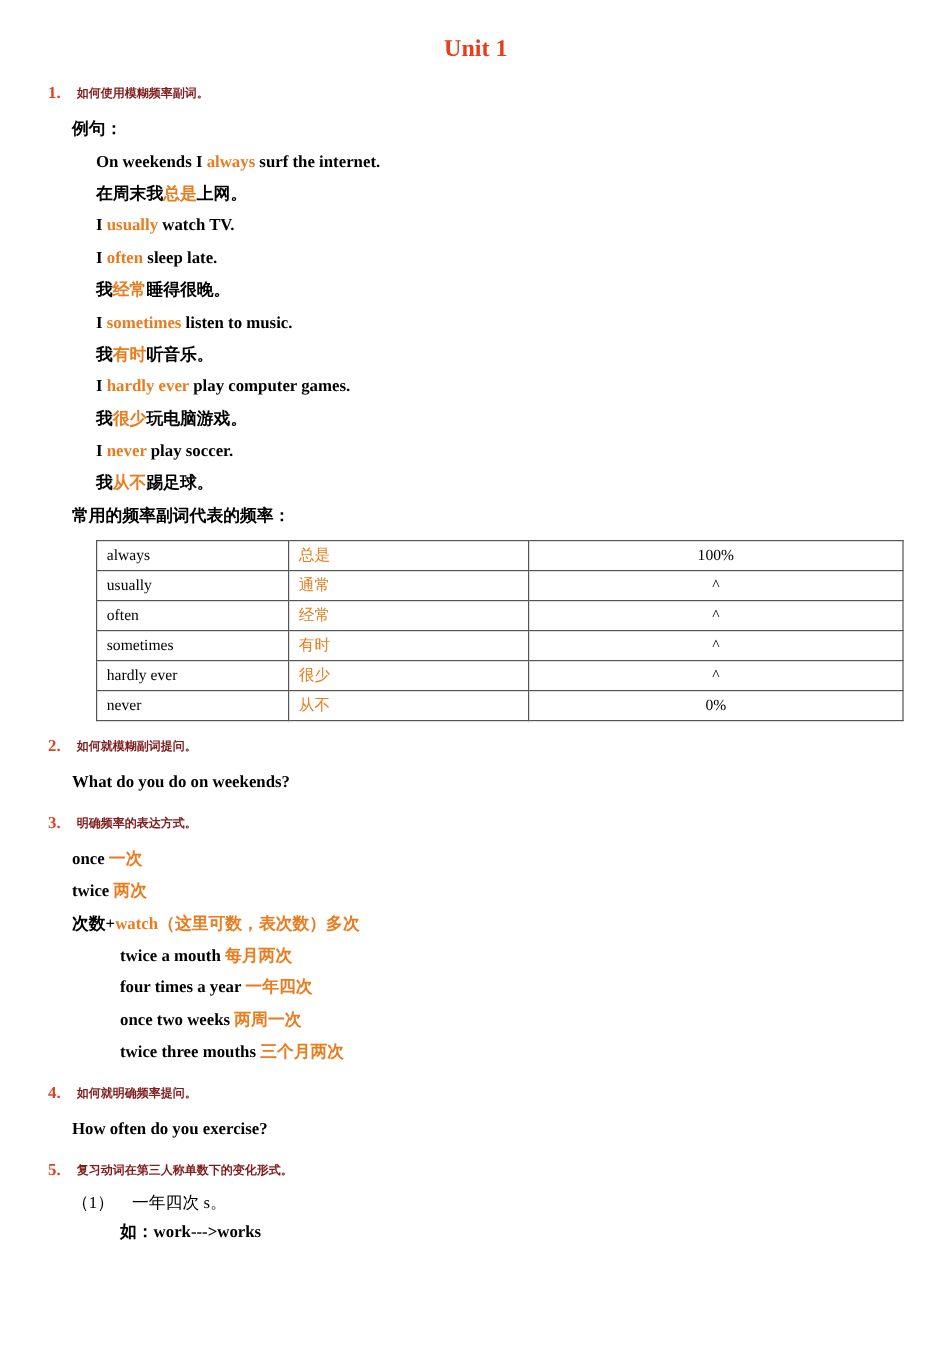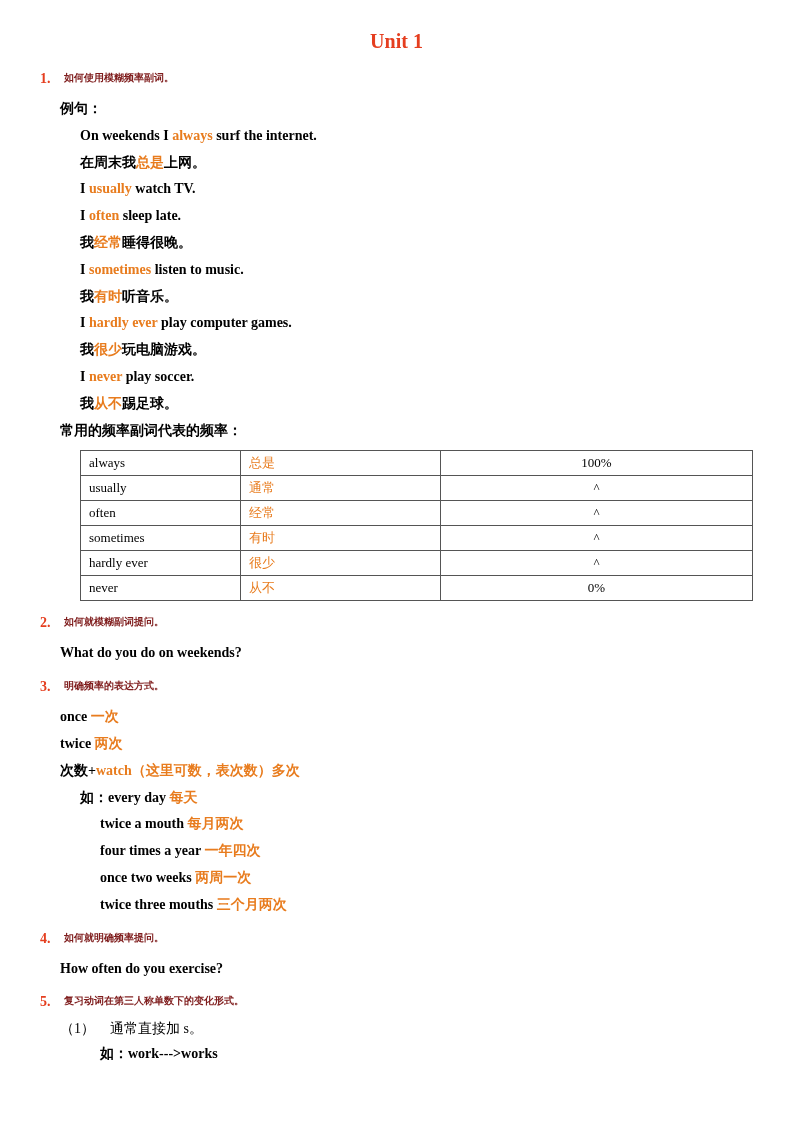--- a/index.html
+++ b/index.html
@@ -155,21 +155,20 @@
 
 <div class="section">
   <div class="section-row">
     <span class="section-number">3.</span>
     <span class="section-heading">明确频率的表达方式。</span>
   </div>
   <div class="indent1">
     <div class="line">once <span class="highlight-orange">一次</span></div>
     <div class="line">twice <span class="highlight-orange">两次</span></div>
     <div class="line">次数+<span class="highlight-orange">watch（这里可数，表次数）多次</span></div>
-    <div class="line indent1">如：every day <span class="highlight-orange">每天</span></div>
     <div class="indent2">
       <div class="line">twice a mouth <span class="highlight-orange">每月两次</span></div>
       <div class="line">four times a year <span class="highlight-orange">一年四次</span></div>
       <div class="line">once two weeks <span class="highlight-orange">两周一次</span></div>
       <div class="line">twice three mouths <span class="highlight-orange">三个月两次</span></div>
     </div>
   </div>
 </div>
 
 <div class="section">
@@ -183,18 +182,18 @@
 </div>
 
 <div class="section">
   <div class="section-row">
     <span class="section-number">5.</span>
     <span class="section-heading">复习动词在第三人称单数下的变化形式。</span>
   </div>
   <div class="indent1">
     <div class="paren-item">
       <span class="paren-label">（1）</span>
-      <span>通常直接加 s。</span>
+      <span>一年四次 s。</span>
     </div>
     <div class="line indent2">如：work---&gt;works</div>
 
   </div>
 </div>
 
 </body></html>

